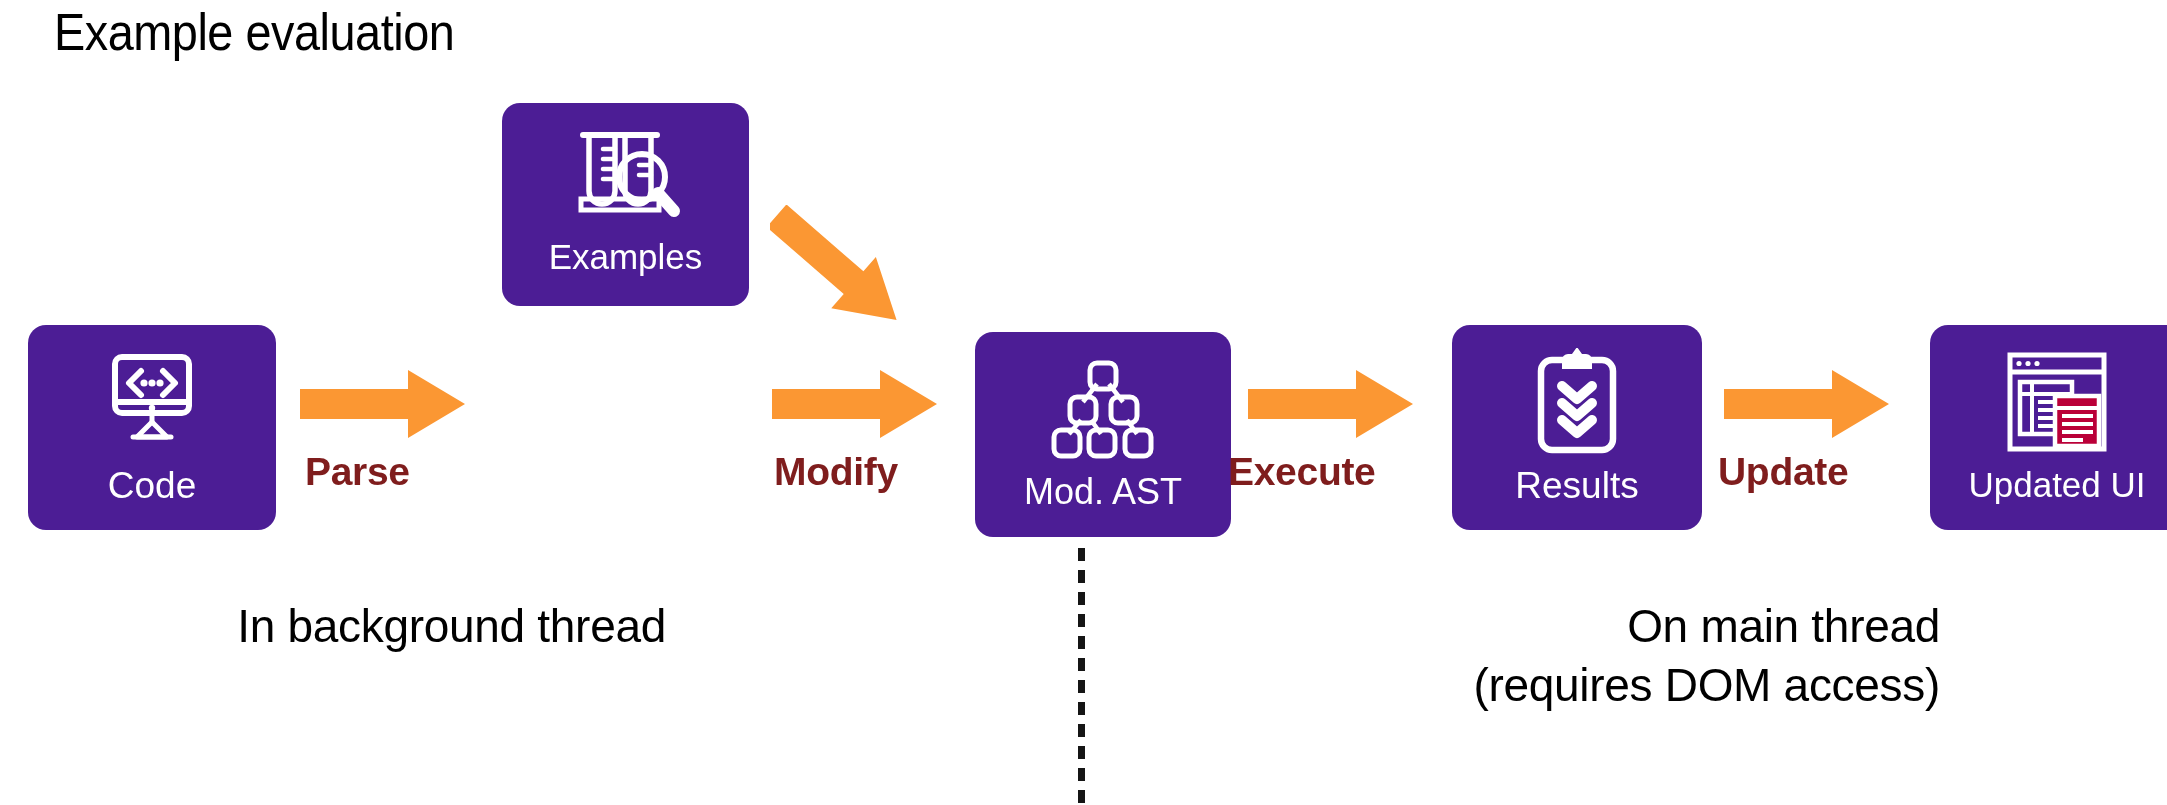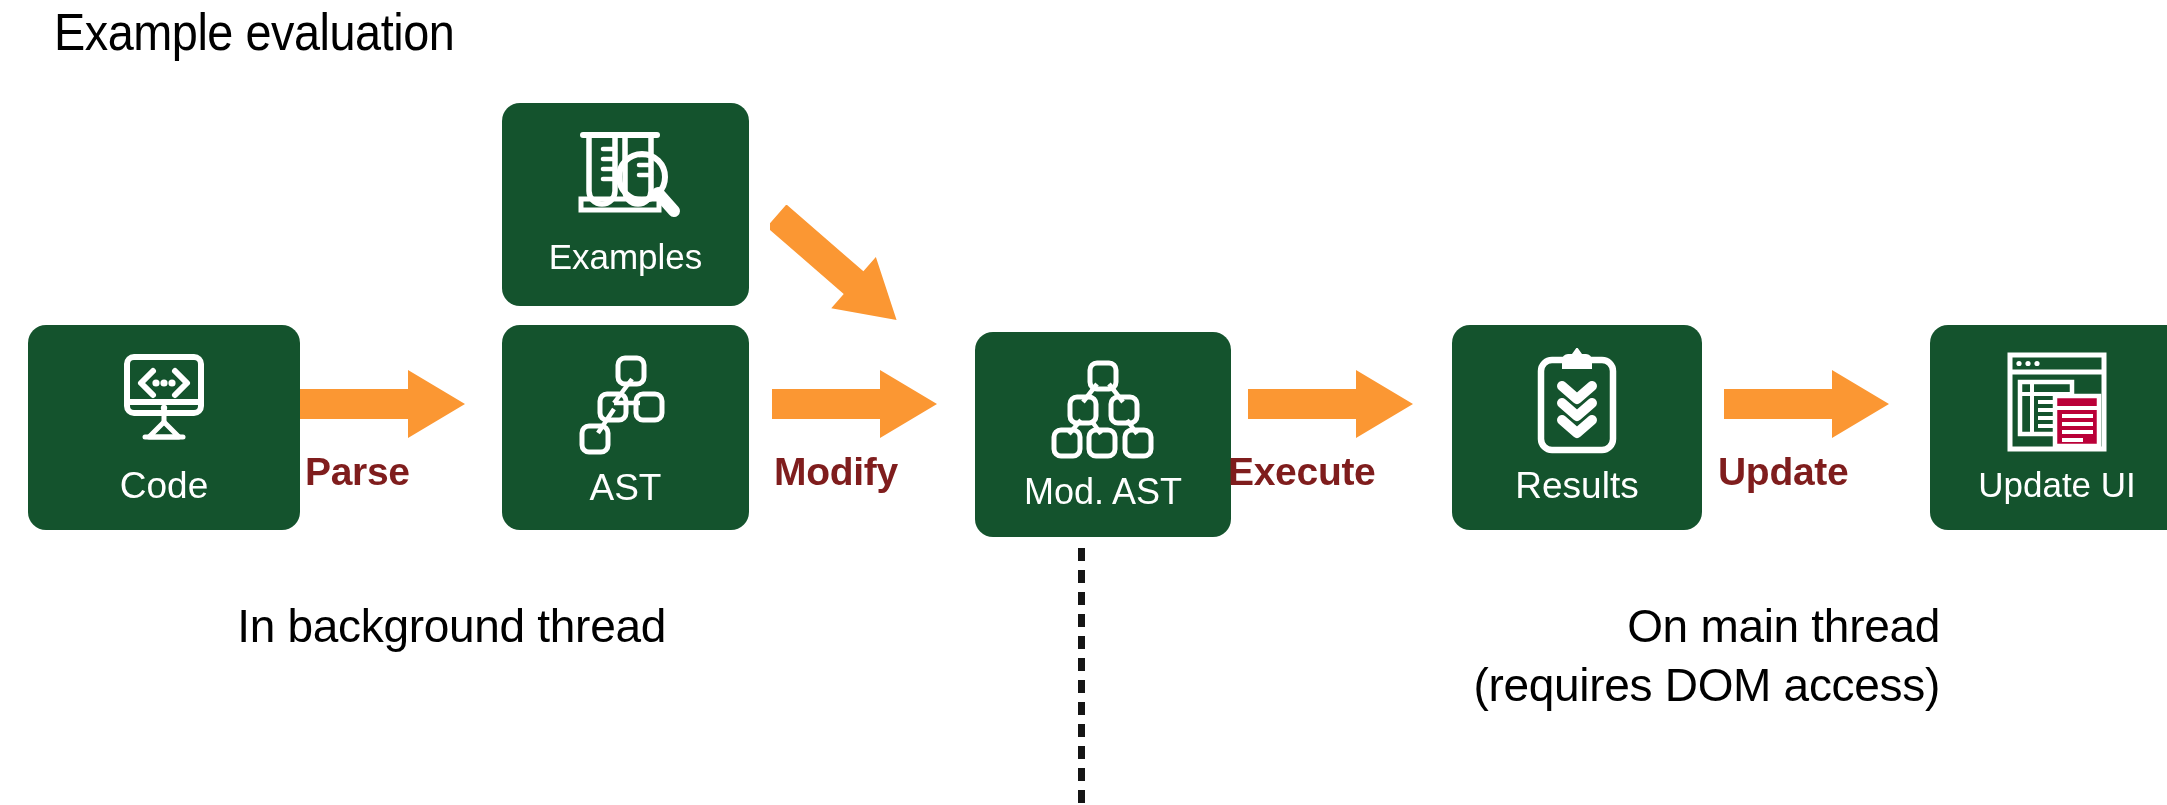--- a/index.html
+++ b/index.html
@@ -29,21 +29,21 @@
     color: #000000;
     letter-spacing: -0.5px;
     transform: scaleX(0.90);
     transform-origin: left top;
     white-space: nowrap;
   }
 
   
   .node {
     position: absolute;
-    background: #14532d;
+    background: #4c1d95;
     border-radius: 18px;
     display: flex;
     flex-direction: column;
     align-items: center;
     justify-content: flex-start;
     box-sizing: border-box;
     overflow: hidden;
   }
   .node .icon-wrap {
     display: flex;
@@ -54,21 +54,21 @@
   .node .node-label {
     color: #ffffff;
     font-size: 37px;
     font-weight: 400;
     line-height: 1;
     white-space: nowrap;
     letter-spacing: 0px;
   }
 
   
-  #node-code      { left: 28px;   top: 325px; width: 272px; height: 205px; }
+  #node-code      { left: 28px;   top: 325px; width: 248px; height: 205px; }
   #node-examples  { left: 502px;  top: 103px; width: 247px; height: 203px; }
   #node-ast       { left: 502px;  top: 325px; width: 247px; height: 205px; }
   #node-modast    { left: 975px;  top: 332px; width: 256px; height: 205px; }
   #node-results   { left: 1452px; top: 325px; width: 250px; height: 205px; }
   #node-updatedui { left: 1930px; top: 325px; width: 254px; height: 205px; }
 
   #node-code .icon-wrap      { padding-top: 24px; height: 112px; }
   #node-code .node-label     { margin-top: 6px; }
   #node-examples .icon-wrap  { padding-top: 18px; height: 112px; }
   #node-examples .node-label { margin-top: 6px; font-size: 35px; }
@@ -170,32 +170,20 @@
 
         <rect x="14" y="74" width="78" height="11" stroke="#ffffff" stroke-width="5" fill="none"></rect>
 
         <circle cx="75" cy="52" r="23" stroke="#ffffff" stroke-width="6" fill="none"></circle>
         <path d="M91 68 L107 86" stroke="#ffffff" stroke-width="12" stroke-linecap="round"></path>
       </svg>
     </div>
     <div class="node-label">Examples</div>
   </div>
 
-  <div class="node" id="node-ast">
-    <div class="icon-wrap">
-      <svg width="104" height="104" viewBox="0 0 104 104" fill="none">
-        <path d="M58 26 L40 50 M40 50 L66 50 M40 56 L24 80" stroke="#ffffff" stroke-width="4.5"></path>
-        <rect x="44" y="5" width="26" height="26" rx="7" stroke="#ffffff" stroke-width="5" fill="none"></rect>
-        <rect x="26" y="41" width="26" height="26" rx="7" stroke="#ffffff" stroke-width="5" fill="none"></rect>
-        <rect x="62" y="41" width="26" height="26" rx="7" stroke="#ffffff" stroke-width="5" fill="none"></rect>
-        <rect x="8" y="73" width="26" height="26" rx="7" stroke="#ffffff" stroke-width="5" fill="none"></rect>
-      </svg>
-    </div>
-    <div class="node-label">AST</div>
-  </div>
 
   <div class="node" id="node-modast">
     <div class="icon-wrap">
       <svg width="108" height="100" viewBox="0 0 108 100" fill="none">
         <path d="M48 24 L34 42 M60 24 L74 42 M32 60 L20 74 M42 60 L52 74 M78 60 L88 74" stroke="#ffffff" stroke-width="4.5"></path>
         <rect x="41" y="3" width="26" height="26" rx="7" stroke="#ffffff" stroke-width="5" fill="none"></rect>
         <rect x="21" y="37" width="26" height="26" rx="7" stroke="#ffffff" stroke-width="5" fill="none"></rect>
         <rect x="62" y="37" width="26" height="26" rx="7" stroke="#ffffff" stroke-width="5" fill="none"></rect>
         <rect x="5" y="70" width="26" height="26" rx="7" stroke="#ffffff" stroke-width="5" fill="none"></rect>
         <rect x="40" y="70" width="26" height="26" rx="7" stroke="#ffffff" stroke-width="5" fill="none"></rect>
@@ -231,21 +219,21 @@
         <path d="M17 44 H69" stroke="#ffffff" stroke-width="4"></path>
         <path d="M29 32 V84" stroke="#ffffff" stroke-width="4"></path>
         <path d="M35 52 H63 M35 60 H63 M35 68 H63 M35 76 H55" stroke="#ffffff" stroke-width="4"></path>
 
         <rect x="52" y="46" width="44" height="50" fill="#BA0038"></rect>
         <rect x="52" y="46" width="44" height="50" stroke="#ffffff" stroke-width="4.5" fill="none"></rect>
         <path d="M52 58 H96" stroke="#ffffff" stroke-width="4"></path>
         <path d="M59 66 H90 M59 74 H90 M59 82 H90 M59 90 H80" stroke="#ffffff" stroke-width="4"></path>
       </svg>
     </div>
-    <div class="node-label">Update UI</div>
+    <div class="node-label">Updated UI</div>
   </div>
 
   <div class="arrow" id="arrow-parse">
     <svg width="165" height="68" viewBox="0 0 165 68" fill="none">
       <path d="M0 19 H108 V0 L165 34 L108 68 V49 H0 Z" fill="#FB9733"></path>
     </svg>
   </div>
   <div class="arrow-label" id="label-parse">Parse</div>
 
   <div class="arrow" id="arrow-modify">

